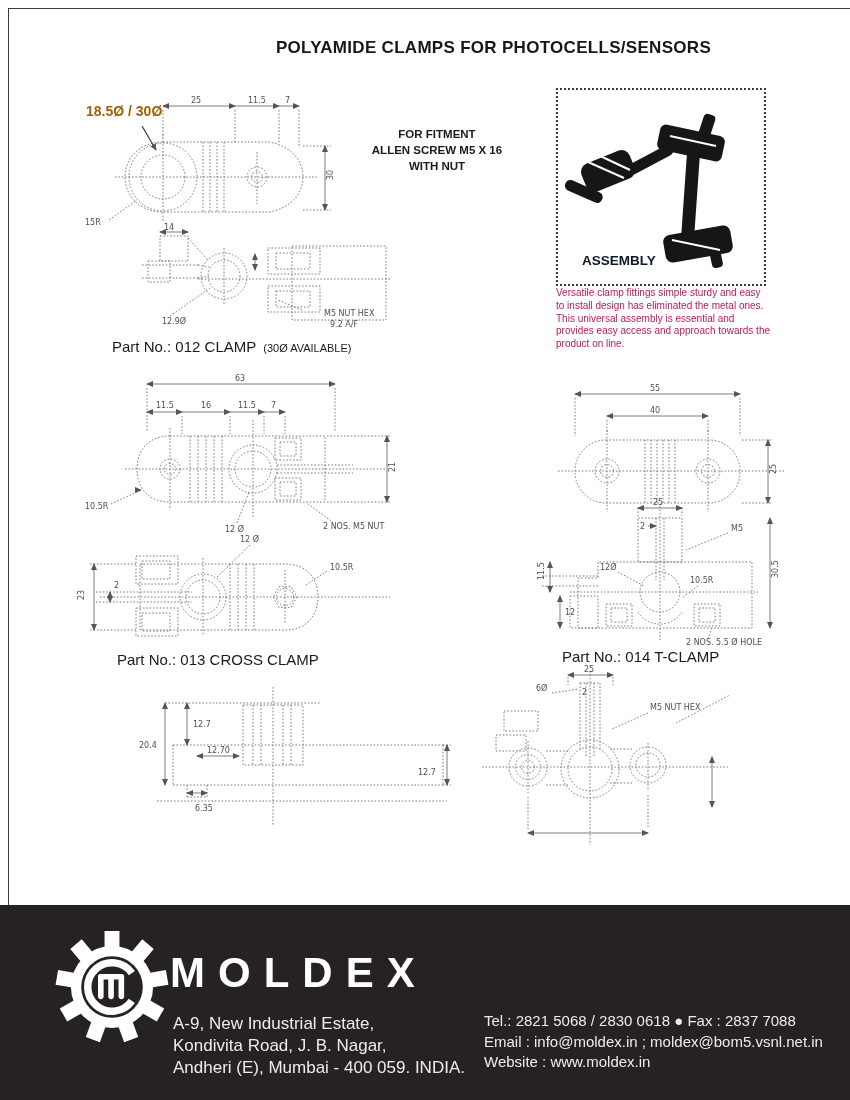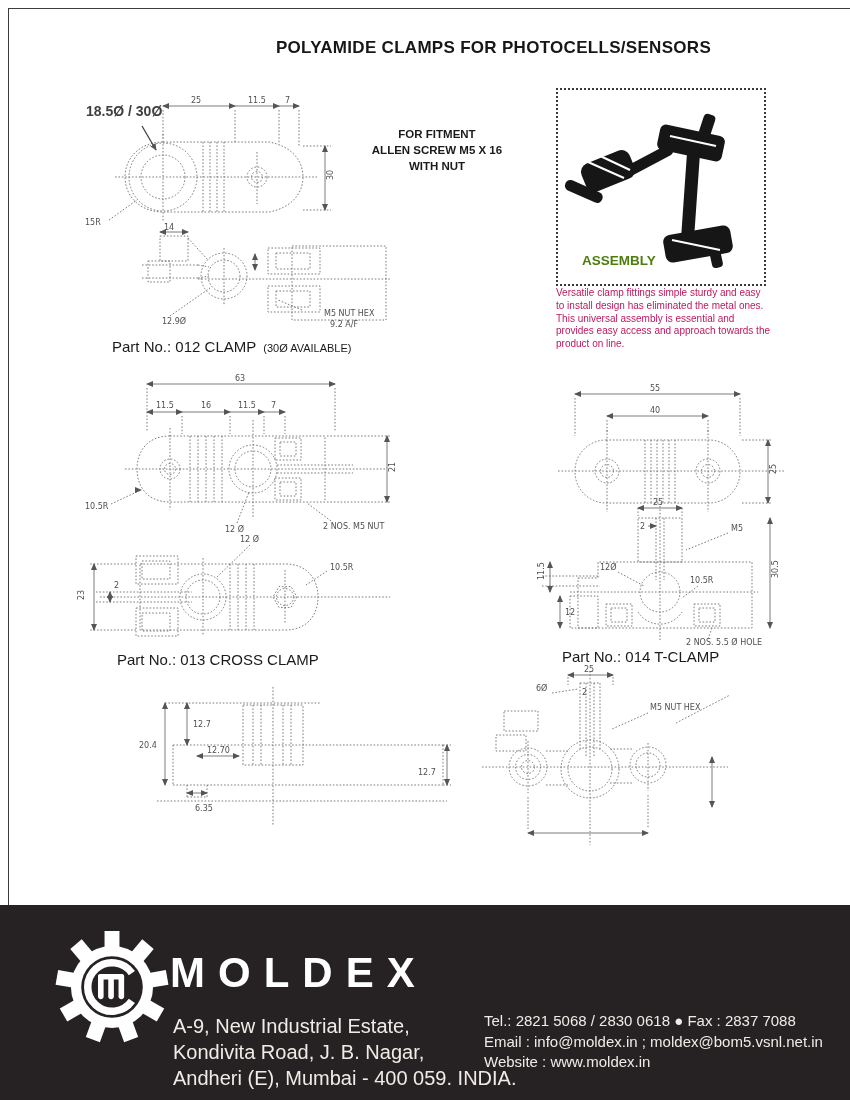--- a/index.html
+++ b/index.html
@@ -7,34 +7,34 @@
   .page { position:relative; width:850px; height:1100px; margin:0 auto; background:#ffffff; overflow:hidden;padding-left:17px; }
   .abs { position:absolute; }
   svg { overflow:visible; display:block; }
   svg text { font:8px "DejaVu Sans", sans-serif; fill:#4f4f4f; }
   .dln { fill:none; stroke:#6e6e6e; stroke-width:0.9; stroke-dasharray:1.6,1.8; }
   .dim { fill:none; stroke:#5a5a5a; stroke-width:0.8; }
   .border-top { position:absolute; left:8px; top:8px; right:0; height:1px; background:#3c3c3c; }
   .border-left { position:absolute; left:8px; top:8px; width:1px; height:897px; background:#3c3c3c; }
   .title { position:absolute; left:120px; right:0; top:38px; margin:0; text-align:center;
            font-size:17px; font-weight:bold; color:#171717; letter-spacing:.3px; }
-  .bore-label { position:absolute; left:86px; top:103px; font-size:14px; font-weight:bold; color:#404040; }
+  .bore-label { position:absolute; left:86px; top:103px; font-size:14px; font-weight:bold; color:#a16207; }
   .fitment { position:absolute; left:352px; top:126px; width:170px; text-align:center;
              font-size:11.5px; font-weight:bold; color:#1a1a1a; line-height:1.4; }
   .assembly-box { position:absolute; left:556px; top:88px; width:206px; height:194px;
                   border:2px dotted #3a3a3a; background:#fff; }
-  .assembly-label { position:absolute; left:24px; bottom:16px; font-size:13.5px; font-weight:bold; color:#4d7c0f; }
+  .assembly-label { position:absolute; left:24px; bottom:16px; font-size:13.5px; font-weight:bold; color:#0f172a; }
   .assembly-desc { position:absolute; left:556px; top:287px; width:214px; margin:0;
                    font-size:10px; line-height:1.28; color:#be185d; }
   .caption { position:absolute; font-size:15px; font-weight:normal; color:#1a1a1a; white-space:nowrap; }
   .caption .suffix { font-size:11px; margin-left:7px; }
   .footer { position:absolute; left:0; top:905px; width:850px; height:195px; background:#262122; color:#efece8; }
   .brand { position:absolute; left:170px; top:47px; font-size:42px; font-weight:bold; color:#ffffff;
            letter-spacing:13px; line-height:1; }
-  .address { position:absolute; left:173px; top:108px; font-size:20px; line-height:1.3; }
+  .address { position:absolute; left:173px; top:108px; font-size:17px; line-height:1.3; }
   .contact { position:absolute; left:484px; top:106px; font-size:15px; line-height:1.38; }
 </style>
 </head>
 <body>
 
 <div class="page">
   <div class="border-top"></div>
   <div class="border-left"></div>
 
   <h1 class="title">POLYAMIDE CLAMPS FOR PHOTOCELLS/SENSORS</h1>

